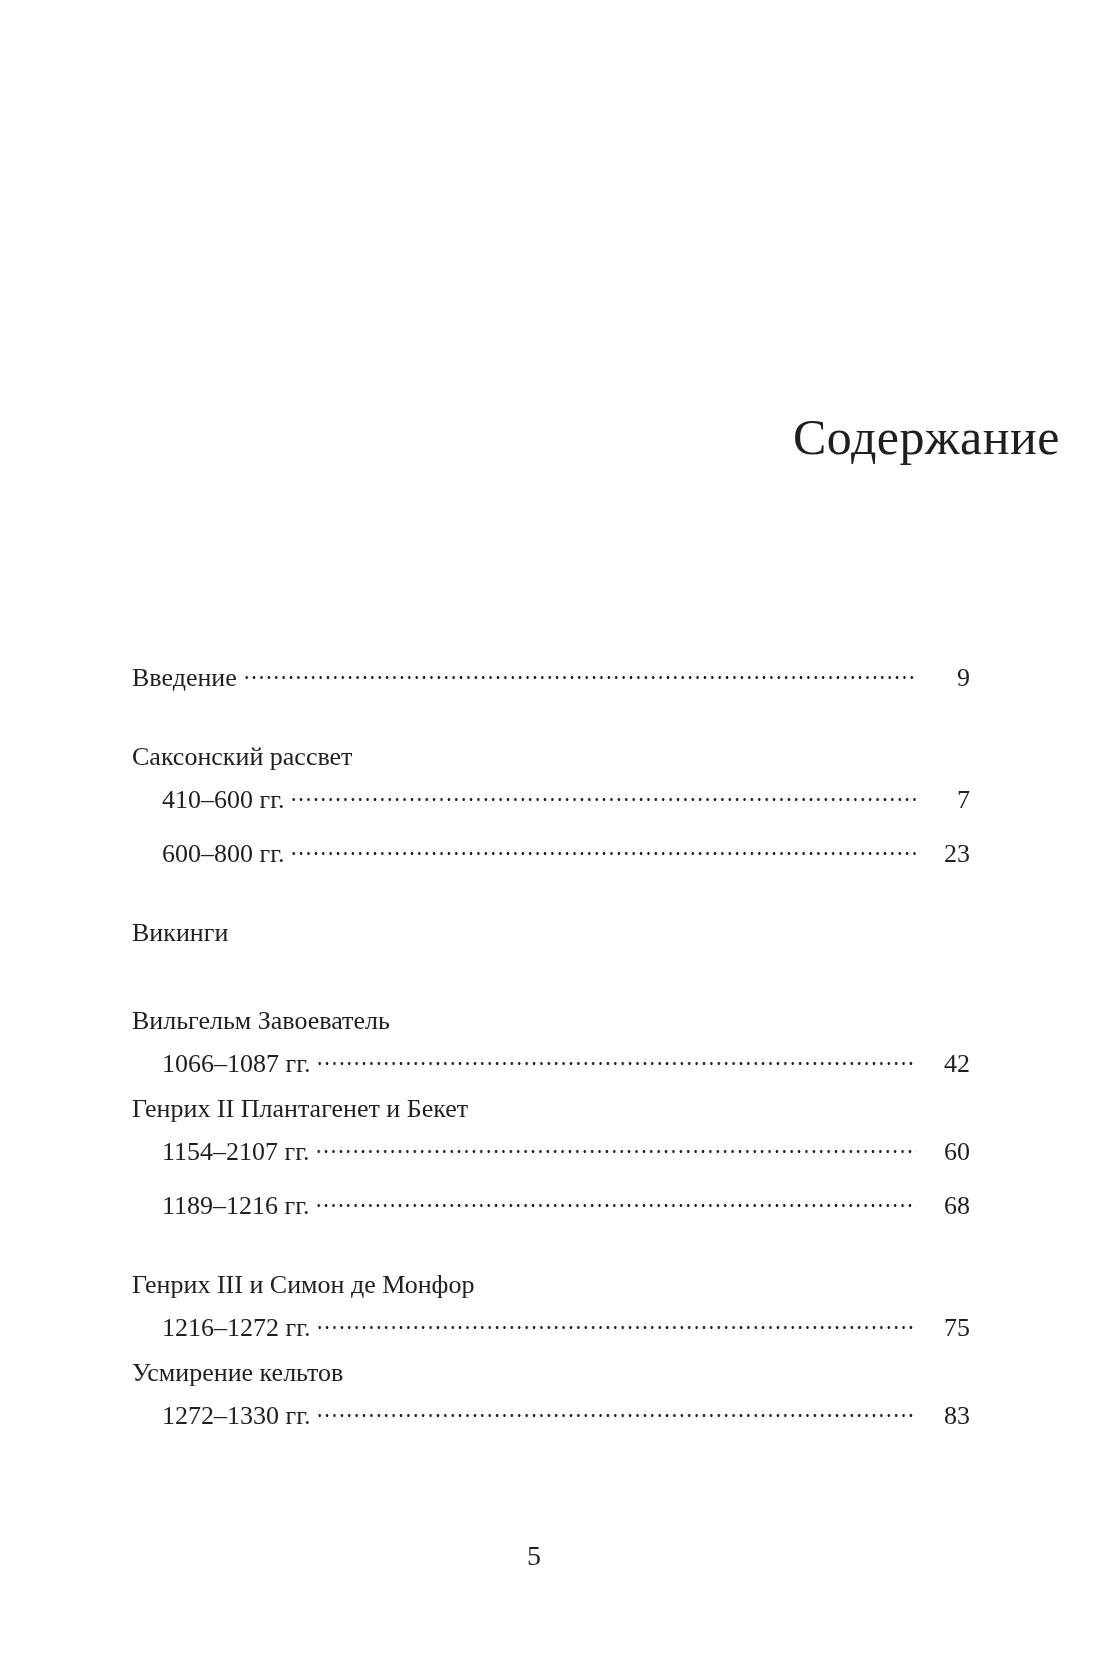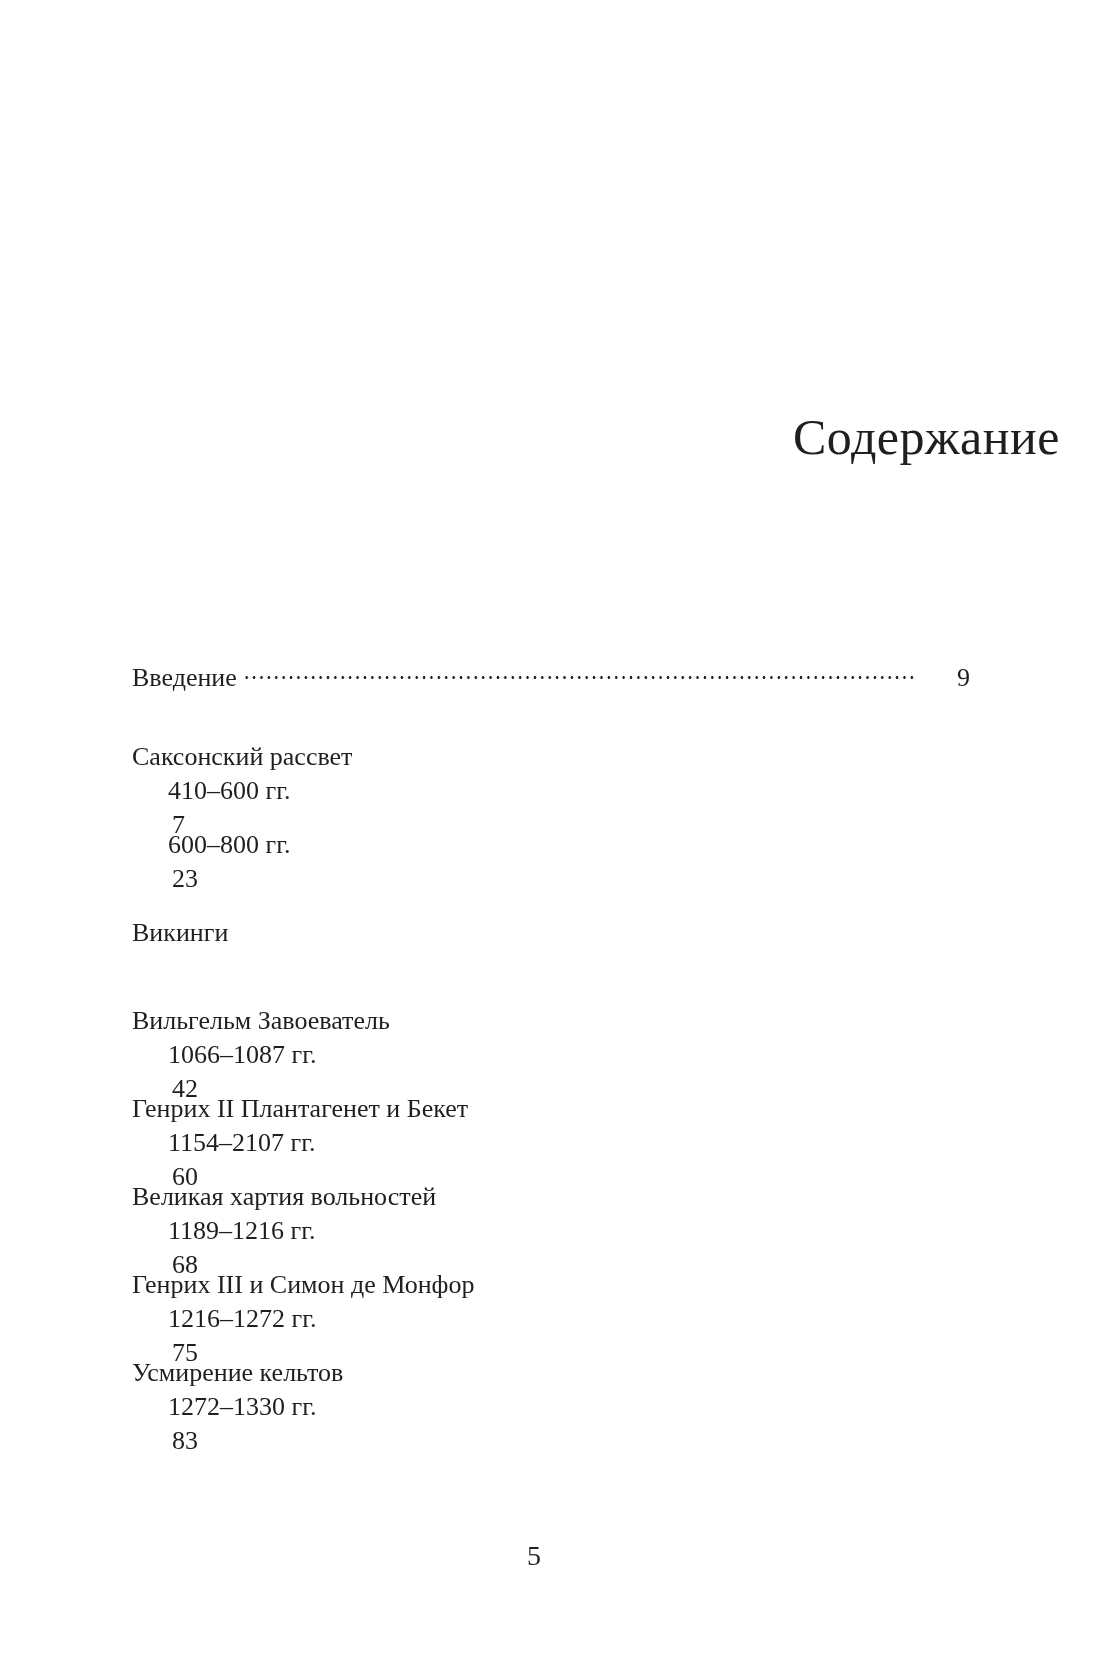--- a/index.html
+++ b/index.html
@@ -49,21 +49,20 @@
     .entry-line {
       display: flex;
       align-items: baseline;
       font-size: 26px;
       line-height: 34px;
       height: 34px;
       white-space: nowrap;
     }
     .entry-line.indented {
       padding-left: 30px;
-      flex-direction: column;
     }
     .entry-line .label {
       flex: 0 0 auto;
     }
     .entry-line .dots {
       flex: 1 1 auto;
       overflow: hidden;
       margin: 0 6px 0 6px;
       height: 34px;
       position: relative;
@@ -142,21 +141,20 @@
   <div class="toc-entry">
     <div class="entry-title">Генрих II Плантагенет и Бекет</div>
     <div class="entry-line indented">
       <span class="label">1154–2107 гг.</span>
       <span class="dots"></span>
       <span class="page">60</span>
     </div>
   </div>
 
   <div class="toc-entry">
-    <div class="entry-title">Великая хартия вольностей</div>
     <div class="entry-line indented">
       <span class="label">1189–1216 гг.</span>
       <span class="dots"></span>
       <span class="page">68</span>
     </div>
   </div>
 
   <div class="toc-entry">
     <div class="entry-title">Генрих III и Симон де Монфор</div>
     <div class="entry-line indented">

